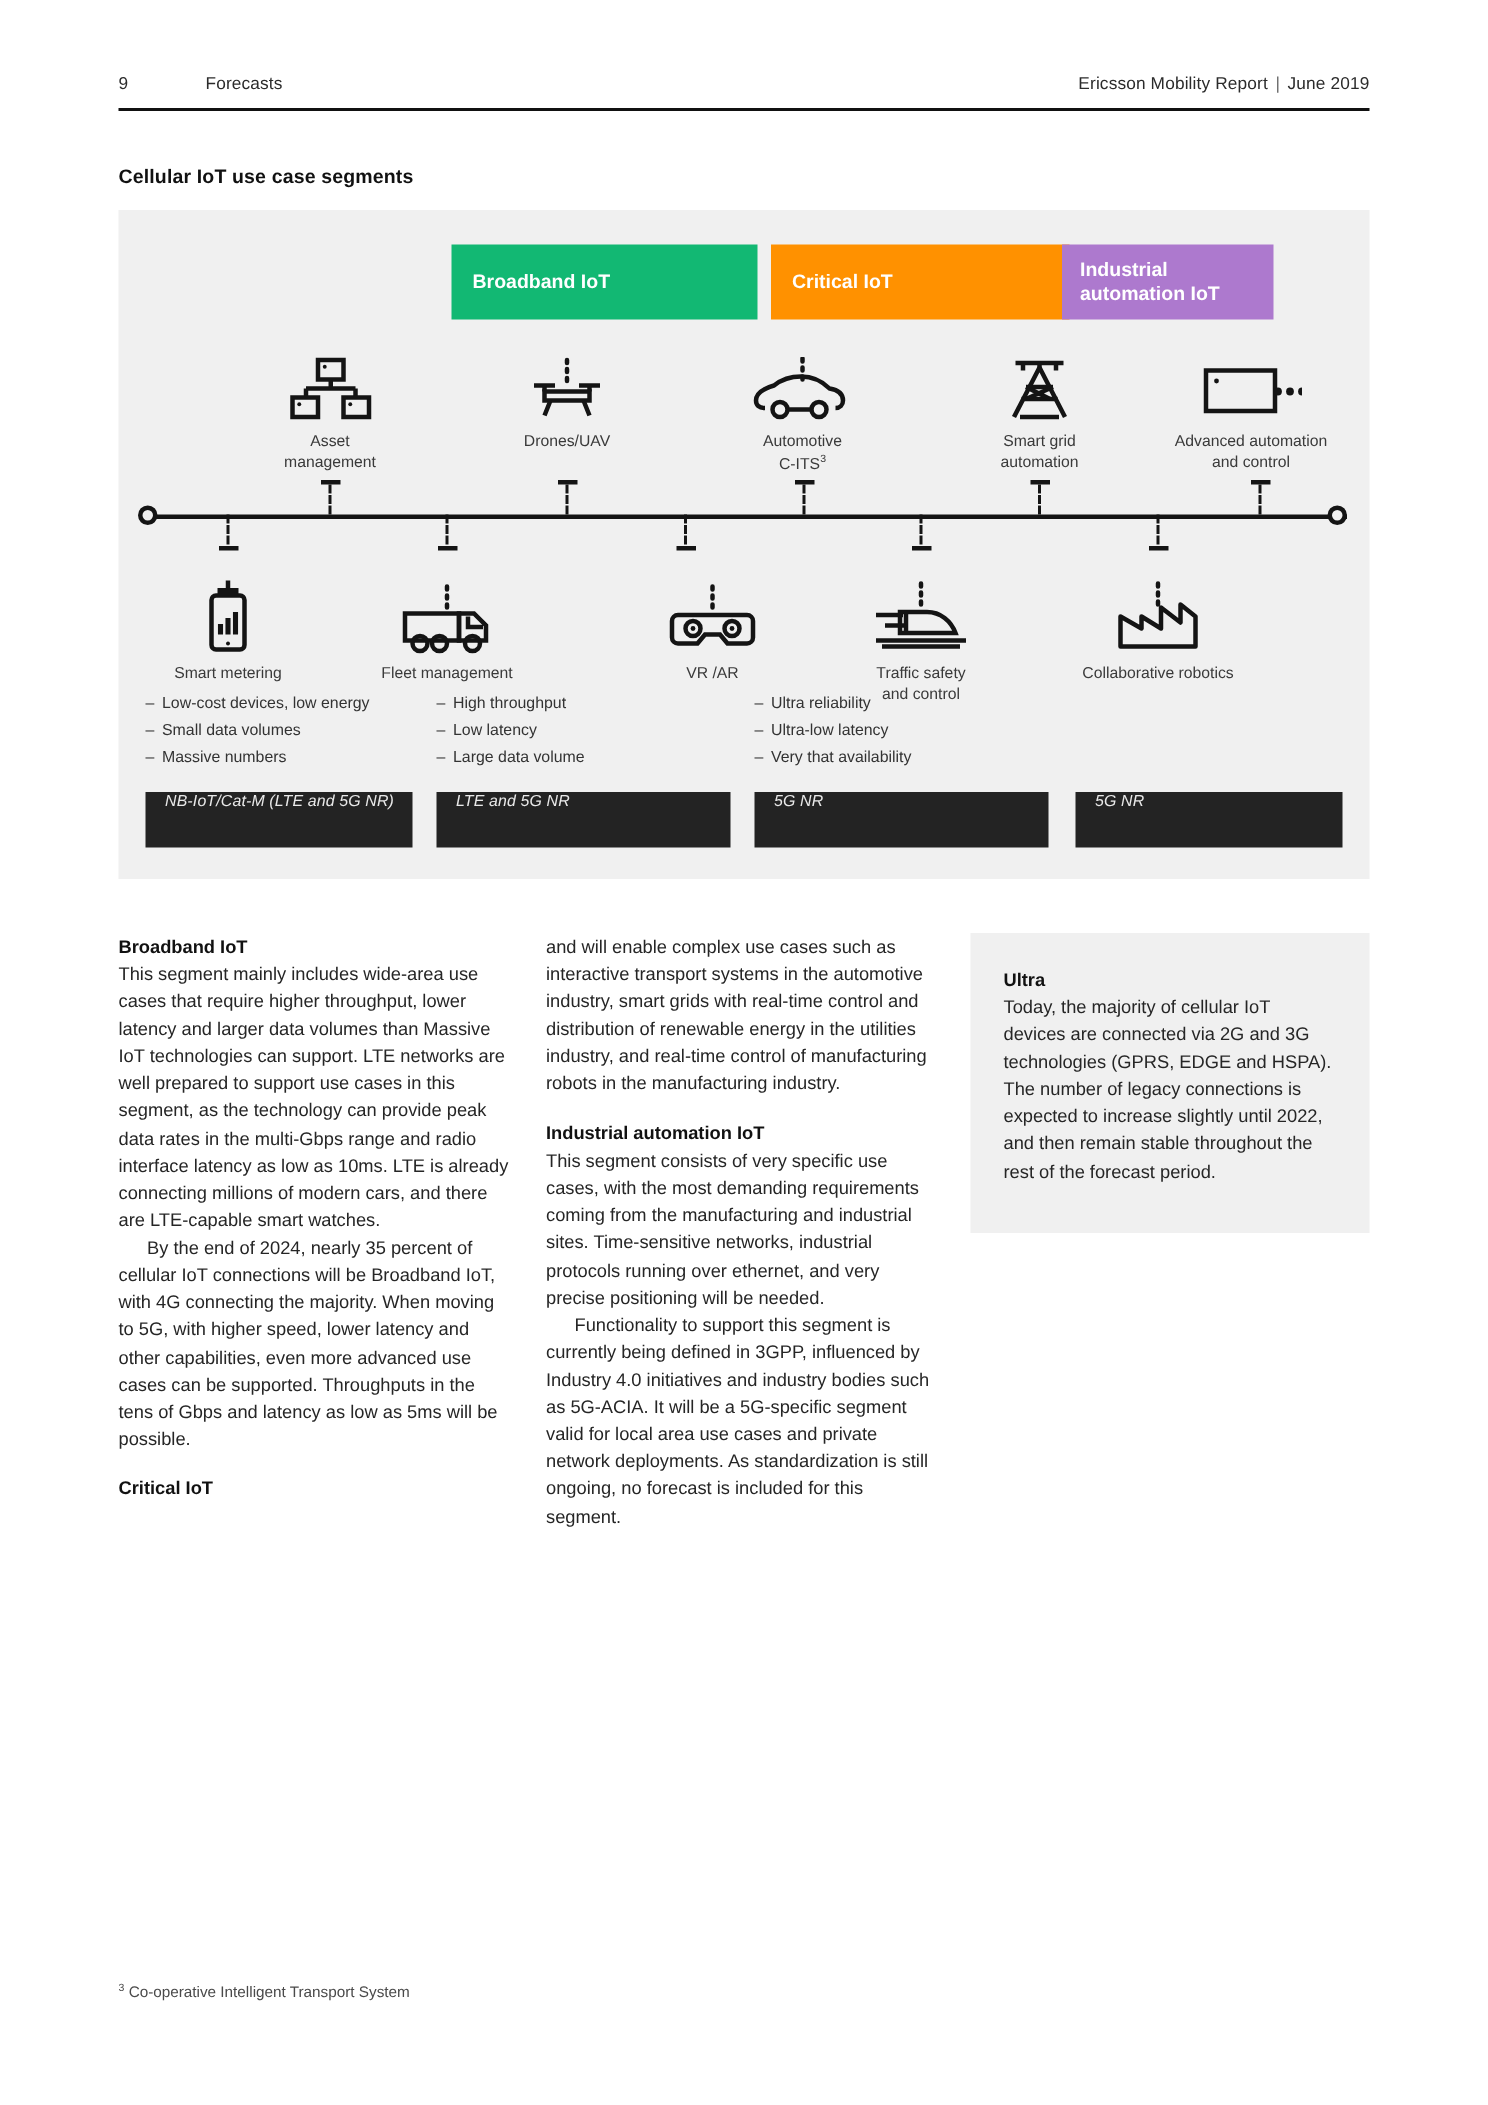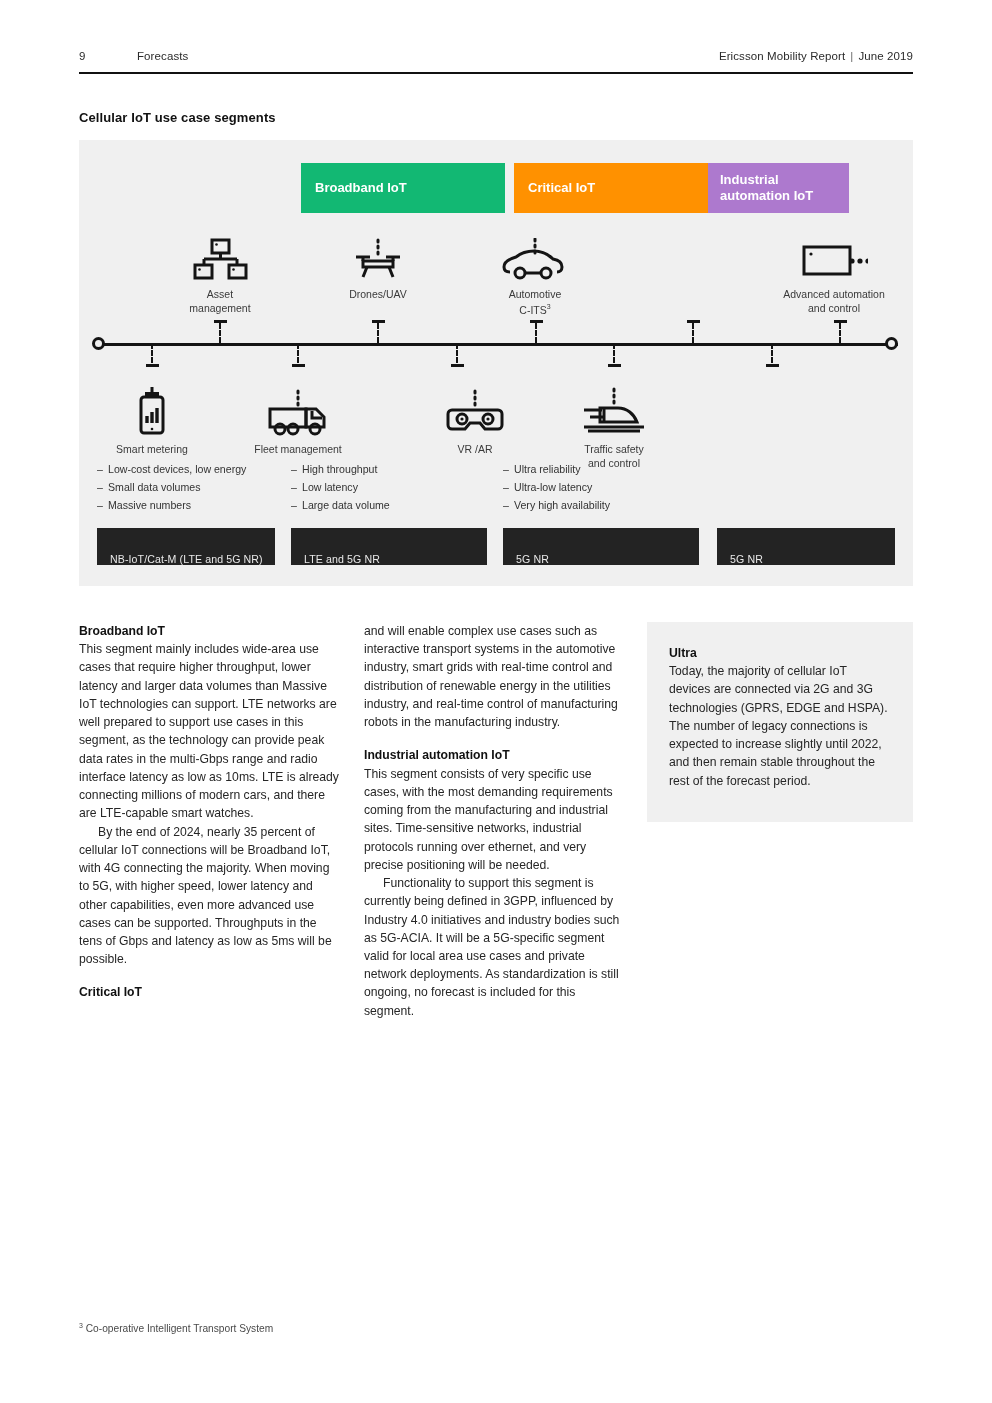--- a/index.html
+++ b/index.html
@@ -101,22 +101,22 @@
   .bullets li {
     list-style: none; font-size: 10.6px; line-height: 1.72; color: #333;
     white-space: nowrap;
   }
   .bullets li .dash { display: inline-block; width: 11px; color: #333; }
 
   
   .techbox {
     position: absolute; top: 388px; height: 37px;
     background: #232323; color: #e9e9e9;
-    display: flex; align-items: flex-end; padding-left: 13px;
-    font-size: 10.6px; letter-spacing: .1px;
+    display: flex; align-items: flex-start; padding-left: 13px;
+    font-size: 10.6px; letter-spacing: .1px; font-style: italic;
   }
 
   
   .col { position: absolute; font-size: 12.2px; line-height: 1.495; color: #262626; }
   .col h3 { font-size: 12.2px; font-weight: bold; color: #111; margin-bottom: 0px; }
   .col p { margin: 0; text-align: left; }
   .col p.ind { text-indent: 19px; }
   .col .gap { height: 15px; }
 
   #col1 { left: 79px; top: 622px; width: 262px; }
@@ -252,20 +252,32 @@
           <path d="M8 34c-4 0-6-2-6-5 0-5 5-8 12-10 5-4 11-6 18-6 8 0 14 3 19 8 6 1 9 4 9 8 0 3-2 5-5 5"></path>
           <circle cx="18" cy="35" r="5"></circle>
           <circle cx="44" cy="35" r="5"></circle>
           <path d="M23 35h16"></path>
         </svg>
       </div>
       <div class="cap"><span>Automotive
 C-ITS</span><sup>3</sup></div>
     </div>
 
+    <div class="node top" style="left:529px; top:90px;">
+      <div class="glyph">
+        <svg width="50" height="44" viewBox="0 0 50 44" fill="none" stroke="#141414" stroke-width="3">
+          <path d="M9 4h32M14 4v5M36 4v5M25 4v5"></path>
+          <path d="M25 7L8 40M25 7l17 33M12 40h26"></path>
+          <path d="M16 20h18M13 28h24"></path>
+          <path d="M16 20l16 8M34 20l-18 8"></path>
+        </svg>
+      </div>
+      <div class="cap">Smart grid
+automation</div>
+    </div>
 
     <div class="node top" style="left:670px; top:90px;">
       <div class="glyph">
         <svg width="68" height="44" viewBox="0 0 68 44" fill="none" stroke="#141414" stroke-width="3">
           <rect x="4" y="9" width="46" height="27"></rect>
           <circle cx="11" cy="16" r="1.6" fill="#141414" stroke="none"></circle>
           <circle cx="52" cy="23" r="2.6" fill="#141414" stroke="none"></circle>
           <circle cx="60" cy="23" r="2.6" fill="#141414" stroke="none"></circle>
           <circle cx="68" cy="23" r="2.6" fill="#141414" stroke="none"></circle>
         </svg>
@@ -325,37 +337,46 @@
           <path d="M20 21h18c9 0 16 6 19 14H20z"></path>
           <path d="M24 21v14"></path>
           <path d="M4 40h60"></path>
           <path d="M8 44h52"></path>
         </svg>
       </div>
       <div class="cap">Traffic safety
 and control</div>
     </div>
 
+    <div class="node bot" style="left:608px; top:245px;">
+      <div class="glyph">
+        <svg width="60" height="50" viewBox="0 0 60 50" fill="none" stroke="#141414" stroke-width="3">
+          <path d="M30 2v2M30 8v2M30 14v2" stroke-linecap="round"></path>
+          <path d="M5 44V24l14 8v-8l13 8V18l13 10V16l10 8v20z" stroke-linejoin="round"></path>
+        </svg>
+      </div>
+      <div class="cap">Collaborative robotics</div>
+    </div>
 
     <ul class="bullets" style="left:18px;  width:195px;">
       <li><span class="dash">–</span><span>Low-cost devices, low energy</span></li>
       <li><span class="dash">–</span><span>Small data volumes</span></li>
       <li><span class="dash">–</span><span>Massive numbers</span></li>
     </ul>
 
     <ul class="bullets" style="left:212px; width:195px;">
       <li><span class="dash">–</span><span>High throughput</span></li>
       <li><span class="dash">–</span><span>Low latency</span></li>
       <li><span class="dash">–</span><span>Large data volume</span></li>
     </ul>
 
     <ul class="bullets" style="left:424px; width:195px;">
       <li><span class="dash">–</span><span>Ultra reliability</span></li>
       <li><span class="dash">–</span><span>Ultra-low latency</span></li>
-      <li><span class="dash">–</span><span>Very high availability</span></li>
+      <li><span class="dash">–</span><span>Very that availability</span></li>
     </ul>
 
 
     <div class="techbox" style="left:18px;  width:178px;">
         <span>NB-IoT/Cat-M (LTE and 5G NR)</span>
       </div>
     <div class="techbox" style="left:212px; width:196px;">
         <span>LTE and 5G NR</span>
       </div>
     <div class="techbox" style="left:424px; width:196px;">

